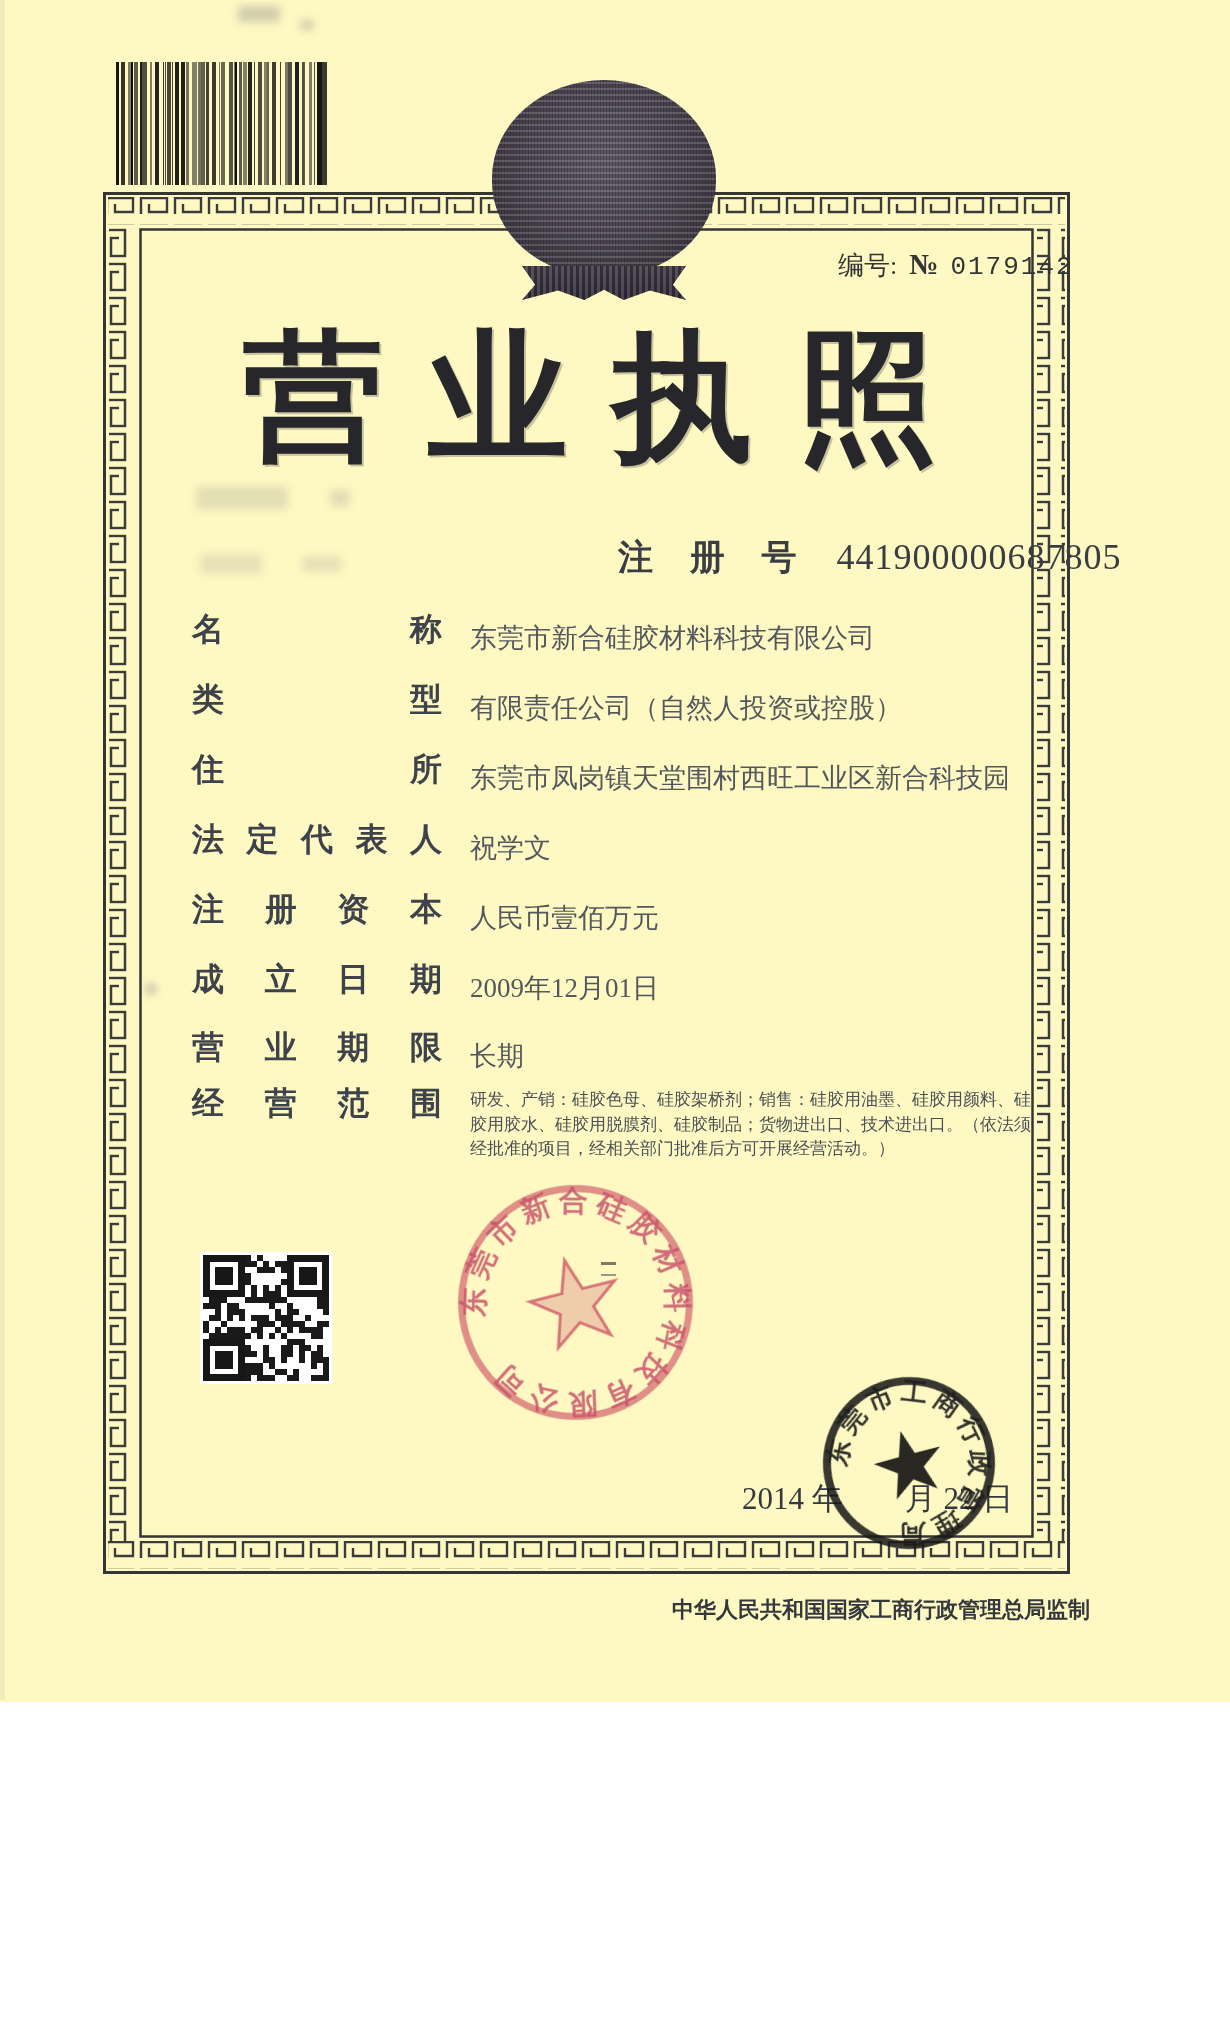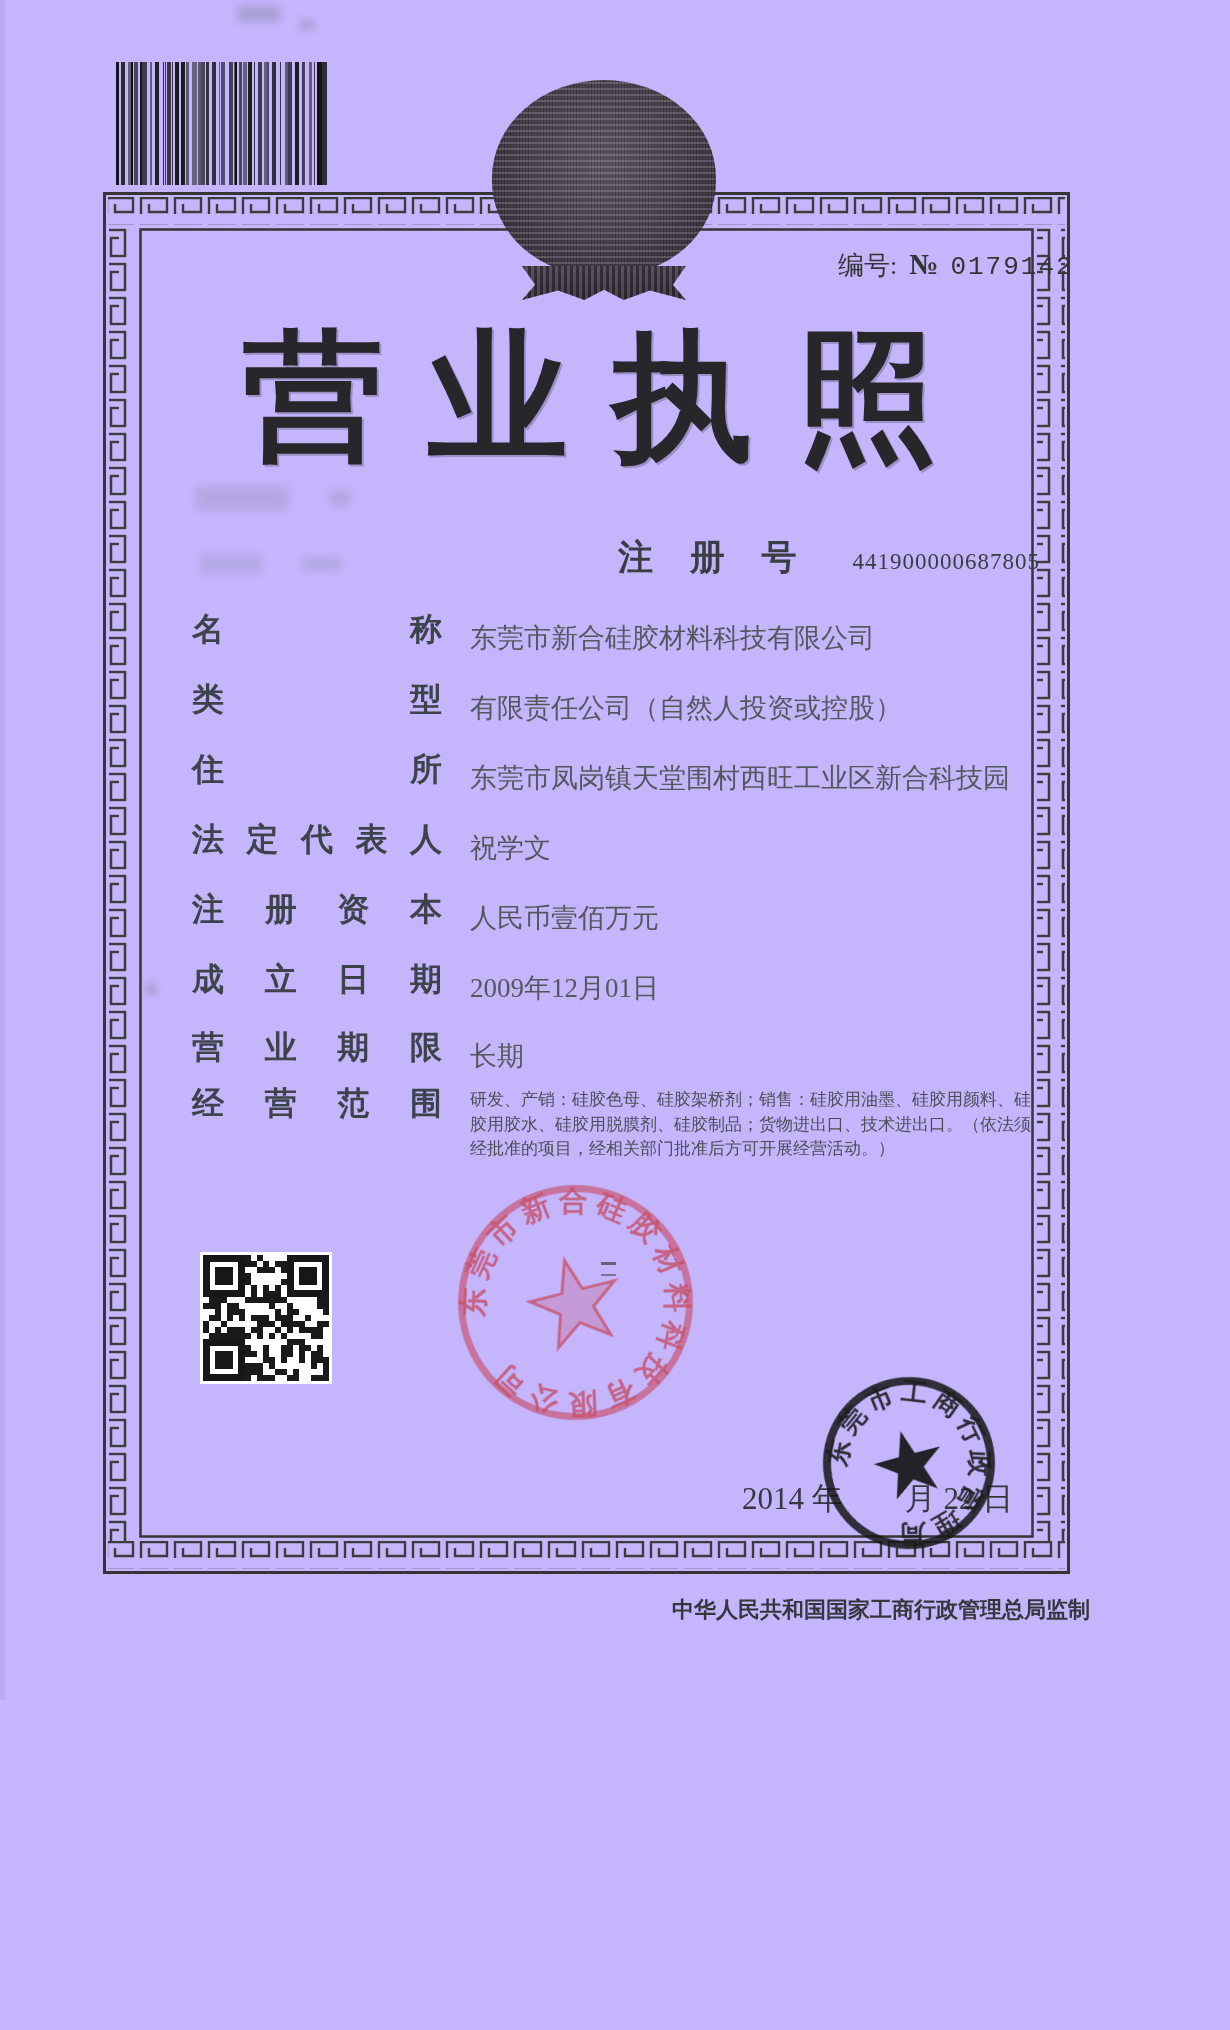--- a/index.html
+++ b/index.html
@@ -1,17 +1,17 @@
 <!DOCTYPE html>
 <html><head>
 <meta charset="utf-8">
 <style>
   html,body{margin:0;padding:0;background:#ffffff;}
   .sheet{
-    position:relative;width:1230px;height:2030px;background:#c4b5fd;overflow:hidden;
+    position:relative;width:1230px;height:1702px;background:#fef9c3;overflow:hidden;
     font-family:"Liberation Serif","DejaVu Serif",serif;color:#3c4046;
   }
   .scan-edge{position:absolute;left:0;top:0;width:5px;height:1700px;background:rgba(60,60,70,.07);}
   
   .barcode{position:absolute;left:116px;top:62px;width:213px;height:123px;display:flex;align-items:stretch;overflow:hidden;filter:blur(.4px) contrast(1.05);}
   .barcode i{display:block;background:#141414;}
   
   .emblem{position:absolute;left:492px;top:80px;width:224px;height:196px;border-radius:50% 50% 48% 48%;
     background:
       repeating-linear-gradient(0deg, rgba(255,255,255,.16) 0 2px, rgba(0,0,0,0) 2px 6px),
@@ -27,23 +27,23 @@
   .frame{position:absolute;left:103px;top:192px;z-index:1;}
   
   .serial{position:absolute;left:838px;top:248px;z-index:6;display:flex;align-items:baseline;gap:12px;font-size:26px;color:#343434;}
   .serial .nsym{font-weight:bold;font-size:29px;}
   .serial .num{font-family:"Liberation Mono","DejaVu Sans Mono",monospace;font-size:26px;letter-spacing:2px;text-align:center;}
   
   .title{position:absolute;left:243px;top:316px;width:694px;display:flex;justify-content:space-between;
     font-family:"DejaVu Sans","Liberation Sans",sans-serif;font-weight:bold;font-size:140px;line-height:1.15;color:#27262b;
     text-shadow:2px 2px 0 rgba(35,35,40,.25);z-index:6;}
   
-  .regno{position:absolute;left:618px;top:534px;display:flex;align-items:baseline;gap:42px;z-index:6;}
+  .regno{position:absolute;left:618px;top:534px;display:flex;align-items:baseline;gap:26px;z-index:6;}
   .regno .lab{font-size:35px;letter-spacing:14px;color:#3a3e44;font-weight:600;}
-  .regno .val{font-size:23px;color:#3a3d42;letter-spacing:1px;}
+  .regno .val{font-size:36px;color:#3a3d42;letter-spacing:1px;}
   
   .row{position:absolute;left:192px;width:845px;z-index:6;}
   .row .lab{position:absolute;left:0;top:0;width:250px;font-size:32px;font-weight:600;color:#3e434b;
     text-align:justify;text-align-last:justify;word-break:break-all;line-height:1.1;}
   .row .val{position:absolute;left:278px;top:9px;width:568px;font-size:27px;color:#54585e;line-height:1.3;}
   .row .val.scope{font-size:17px;line-height:1.45;color:#4b4f55;top:2px;font-weight:500;}
   .end-mark{position:absolute;left:601px;top:1262px;width:15px;height:9px;border-top:3px solid rgba(40,40,45,.6);border-bottom:2px solid rgba(40,40,45,.45);z-index:6;}
   
   .qr{position:absolute;left:200px;top:1252px;width:132px;height:132px;background:#fff;z-index:6;}
   .qr-grid{position:absolute;inset:3px;display:grid;grid-template-columns:repeat(21,6px);grid-auto-rows:6px;}

